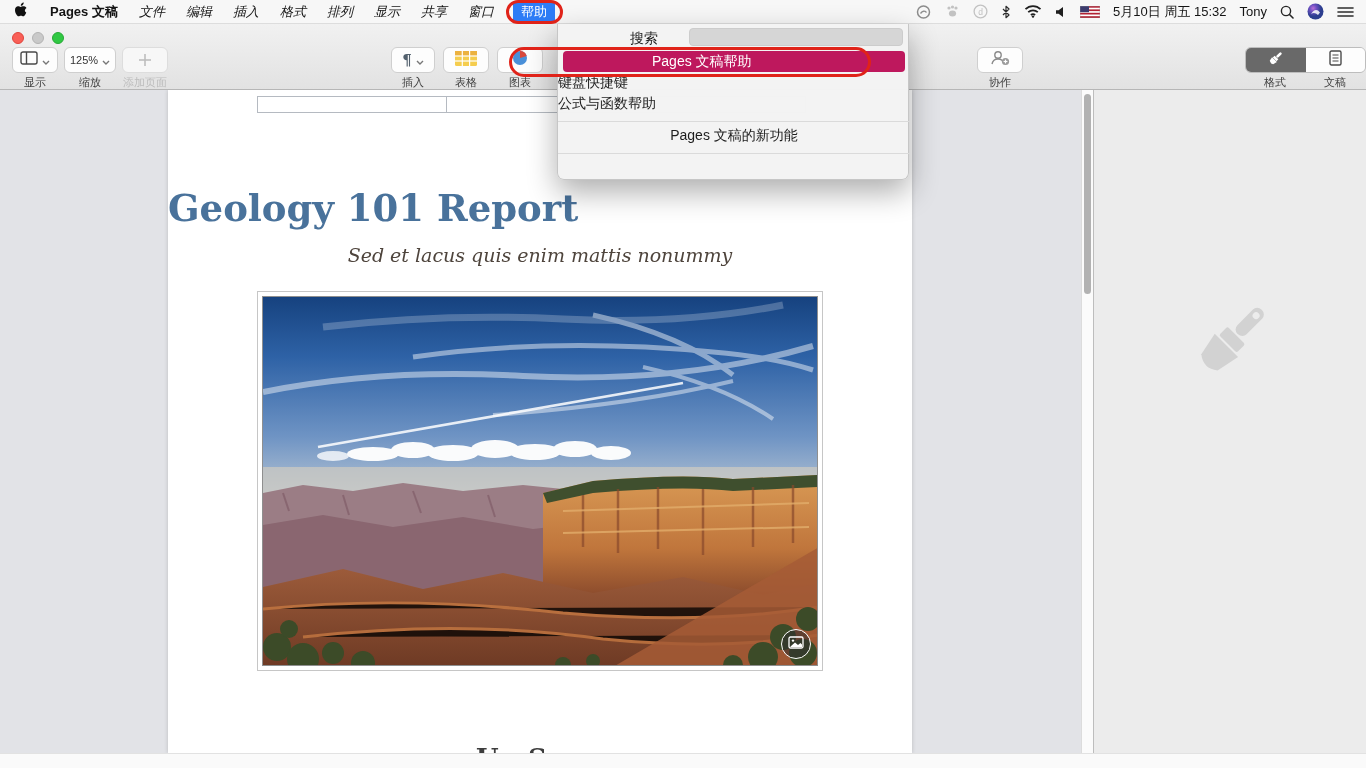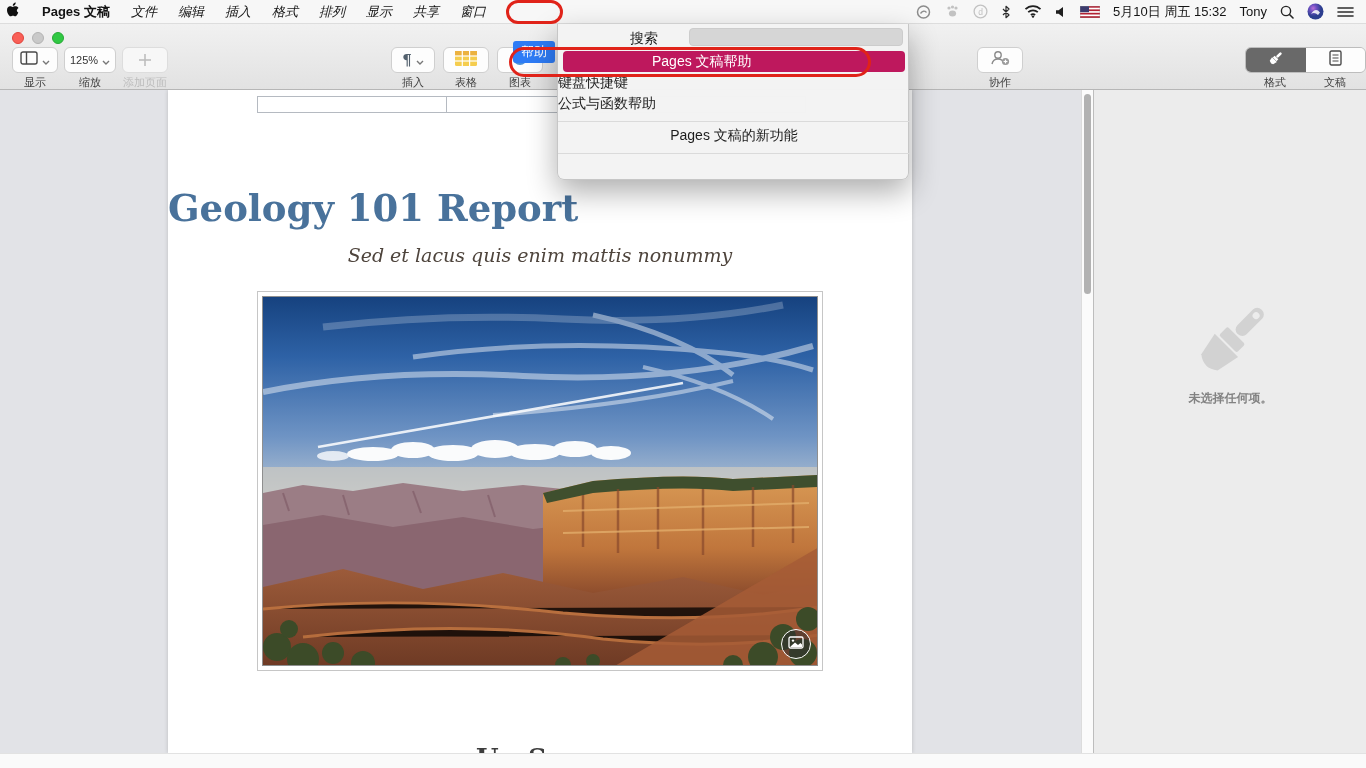--- a/index.html
+++ b/index.html
@@ -3,25 +3,25 @@
 <meta charset="utf-8">
 <style>
   * { margin:0; padding:0; box-sizing:border-box; }
   html,body { width:1366px; height:768px; overflow:hidden; background:#e2e3e7;
     font-family:"Liberation Sans","DejaVu Sans",sans-serif; }
 
   
   .menubar { position:absolute; left:0; top:0; width:1366px; height:24px; background:#f7f7f7;
     border-bottom:1px solid rgba(0,0,0,.10); display:flex; align-items:center; font-size:13px;
     color:#141414; z-index:40; }
-  .mb-left { display:flex; align-items:center; gap:21px; padding-left:6px; }
+  .mb-left { display:flex; align-items:center; gap:21px; padding-left:14px; }
   .mb-app { font-weight:bold; }
   .mb-item { white-space:nowrap;font-style:italic; }
   .mb-help { position:absolute; left:513px; top:1px; height:22px; display:flex; align-items:center;
-    padding:0 8px; background:#2e7cf6; color:#fff; border-radius:3px; z-index:41;margin-top:40px; }
+    padding:0 8px; background:#2e7cf6; color:#fff; border-radius:3px; z-index:41; }
   .mb-right { margin-left:auto; display:flex; align-items:center; gap:13px; padding-right:12px; }
   .mb-right svg { display:block; }
   .mb-date, .mb-user { white-space:nowrap; }
 
   
   .ann-help { position:absolute; left:506px; top:0px; width:57px; height:24px; border:3px solid #e02319;
     border-radius:12px; z-index:60; pointer-events:none; }
   .ann-row { position:absolute; left:509px; top:47px; width:362px; height:30px; border:3px solid #e02319;
     border-radius:15px; z-index:60; pointer-events:none; }
 
@@ -437,21 +437,20 @@
     <span class="sb-brush">
       <svg width="90" height="90" viewBox="0 0 90 90">
           <g fill="#d2d2d2">
             <rect x="39" y="2" width="13" height="34" rx="6"></rect>
             <circle cx="45.5" cy="10" r="3.5" fill="#ececec"></circle>
             <rect x="33" y="38" width="25" height="12" rx="2"></rect>
             <path d="M29 52 h33 l-5 24 q-11.5 9 -23 0 z"></path>
           </g>
         </svg>
     </span>
-    <div class="sb-t1">未选择任何项。</div>
   </div>
 </div>
 
 <div class="helpmenu">
   <span class="hm-search-label">搜索</span>
   <input class="hm-search-input" type="text" style="">
   <div class="hm-item sel" style="top:27px;">Pages 文稿帮助</div>
   <div class="hm-item" style="top:48px;">键盘快捷键</div>
   <div class="hm-item" style="top:69px;">公式与函数帮助</div>
   <div class="hm-sep" style="top:97px;"></div>

